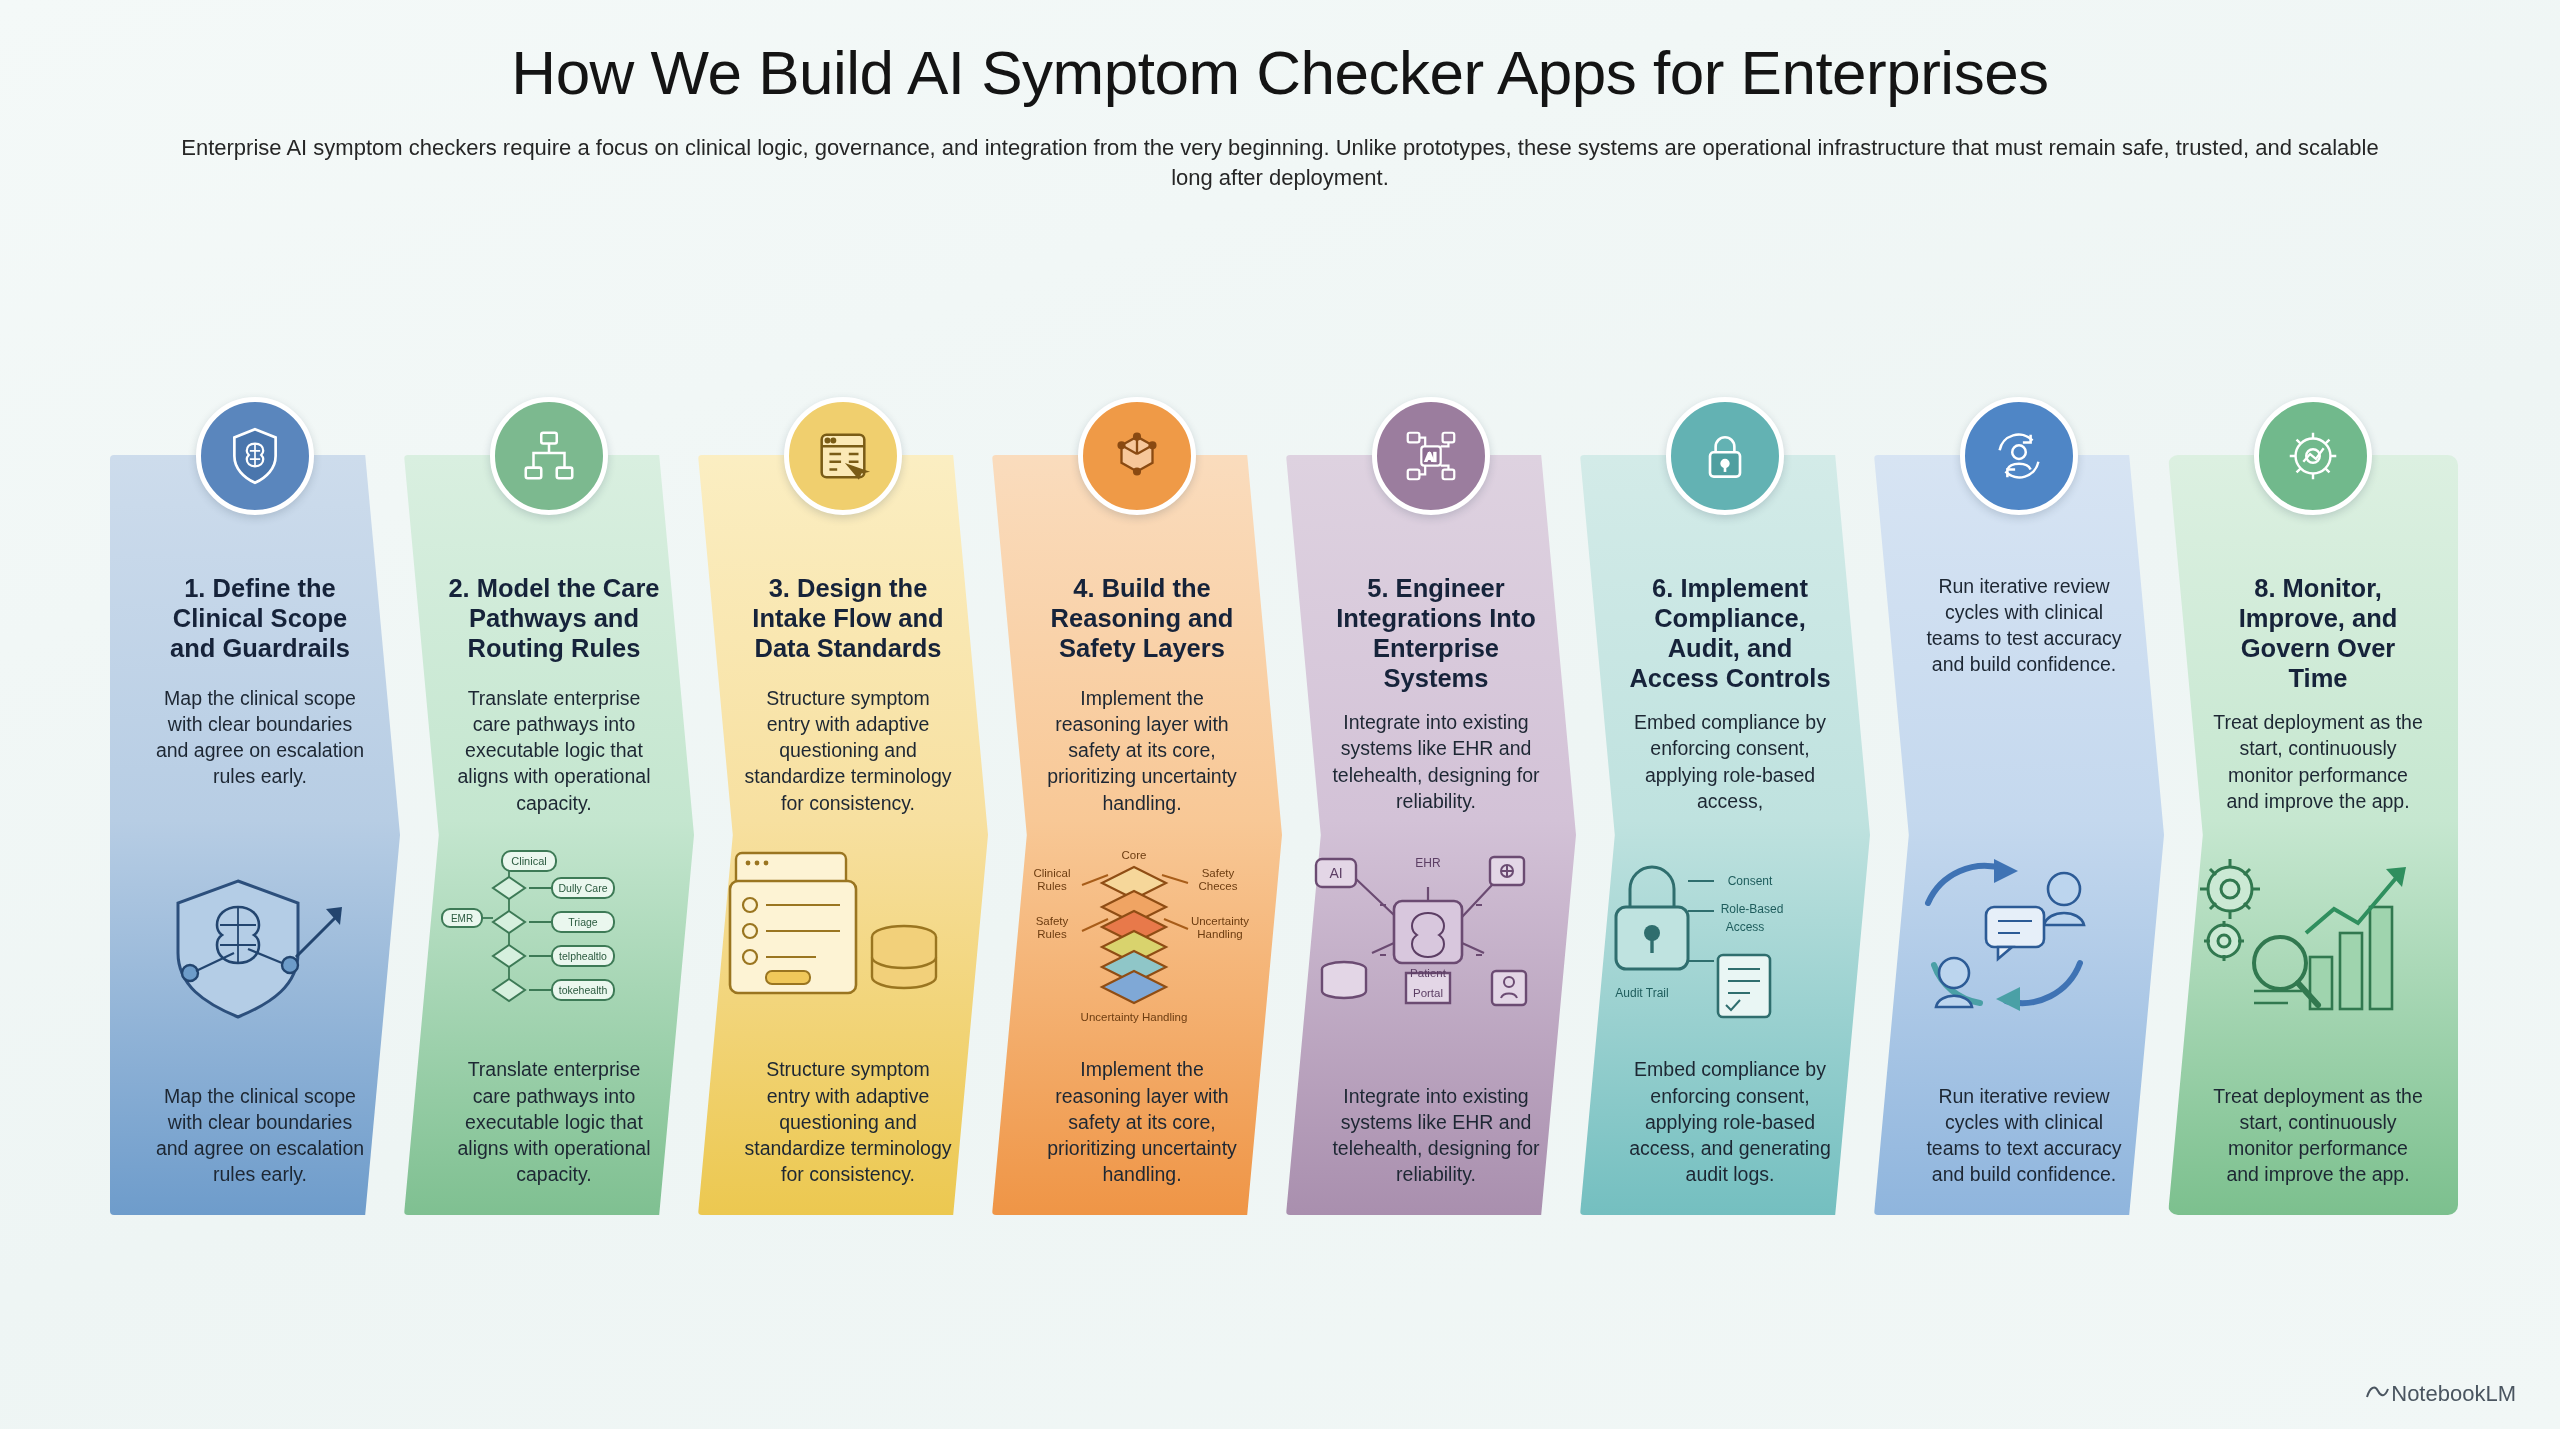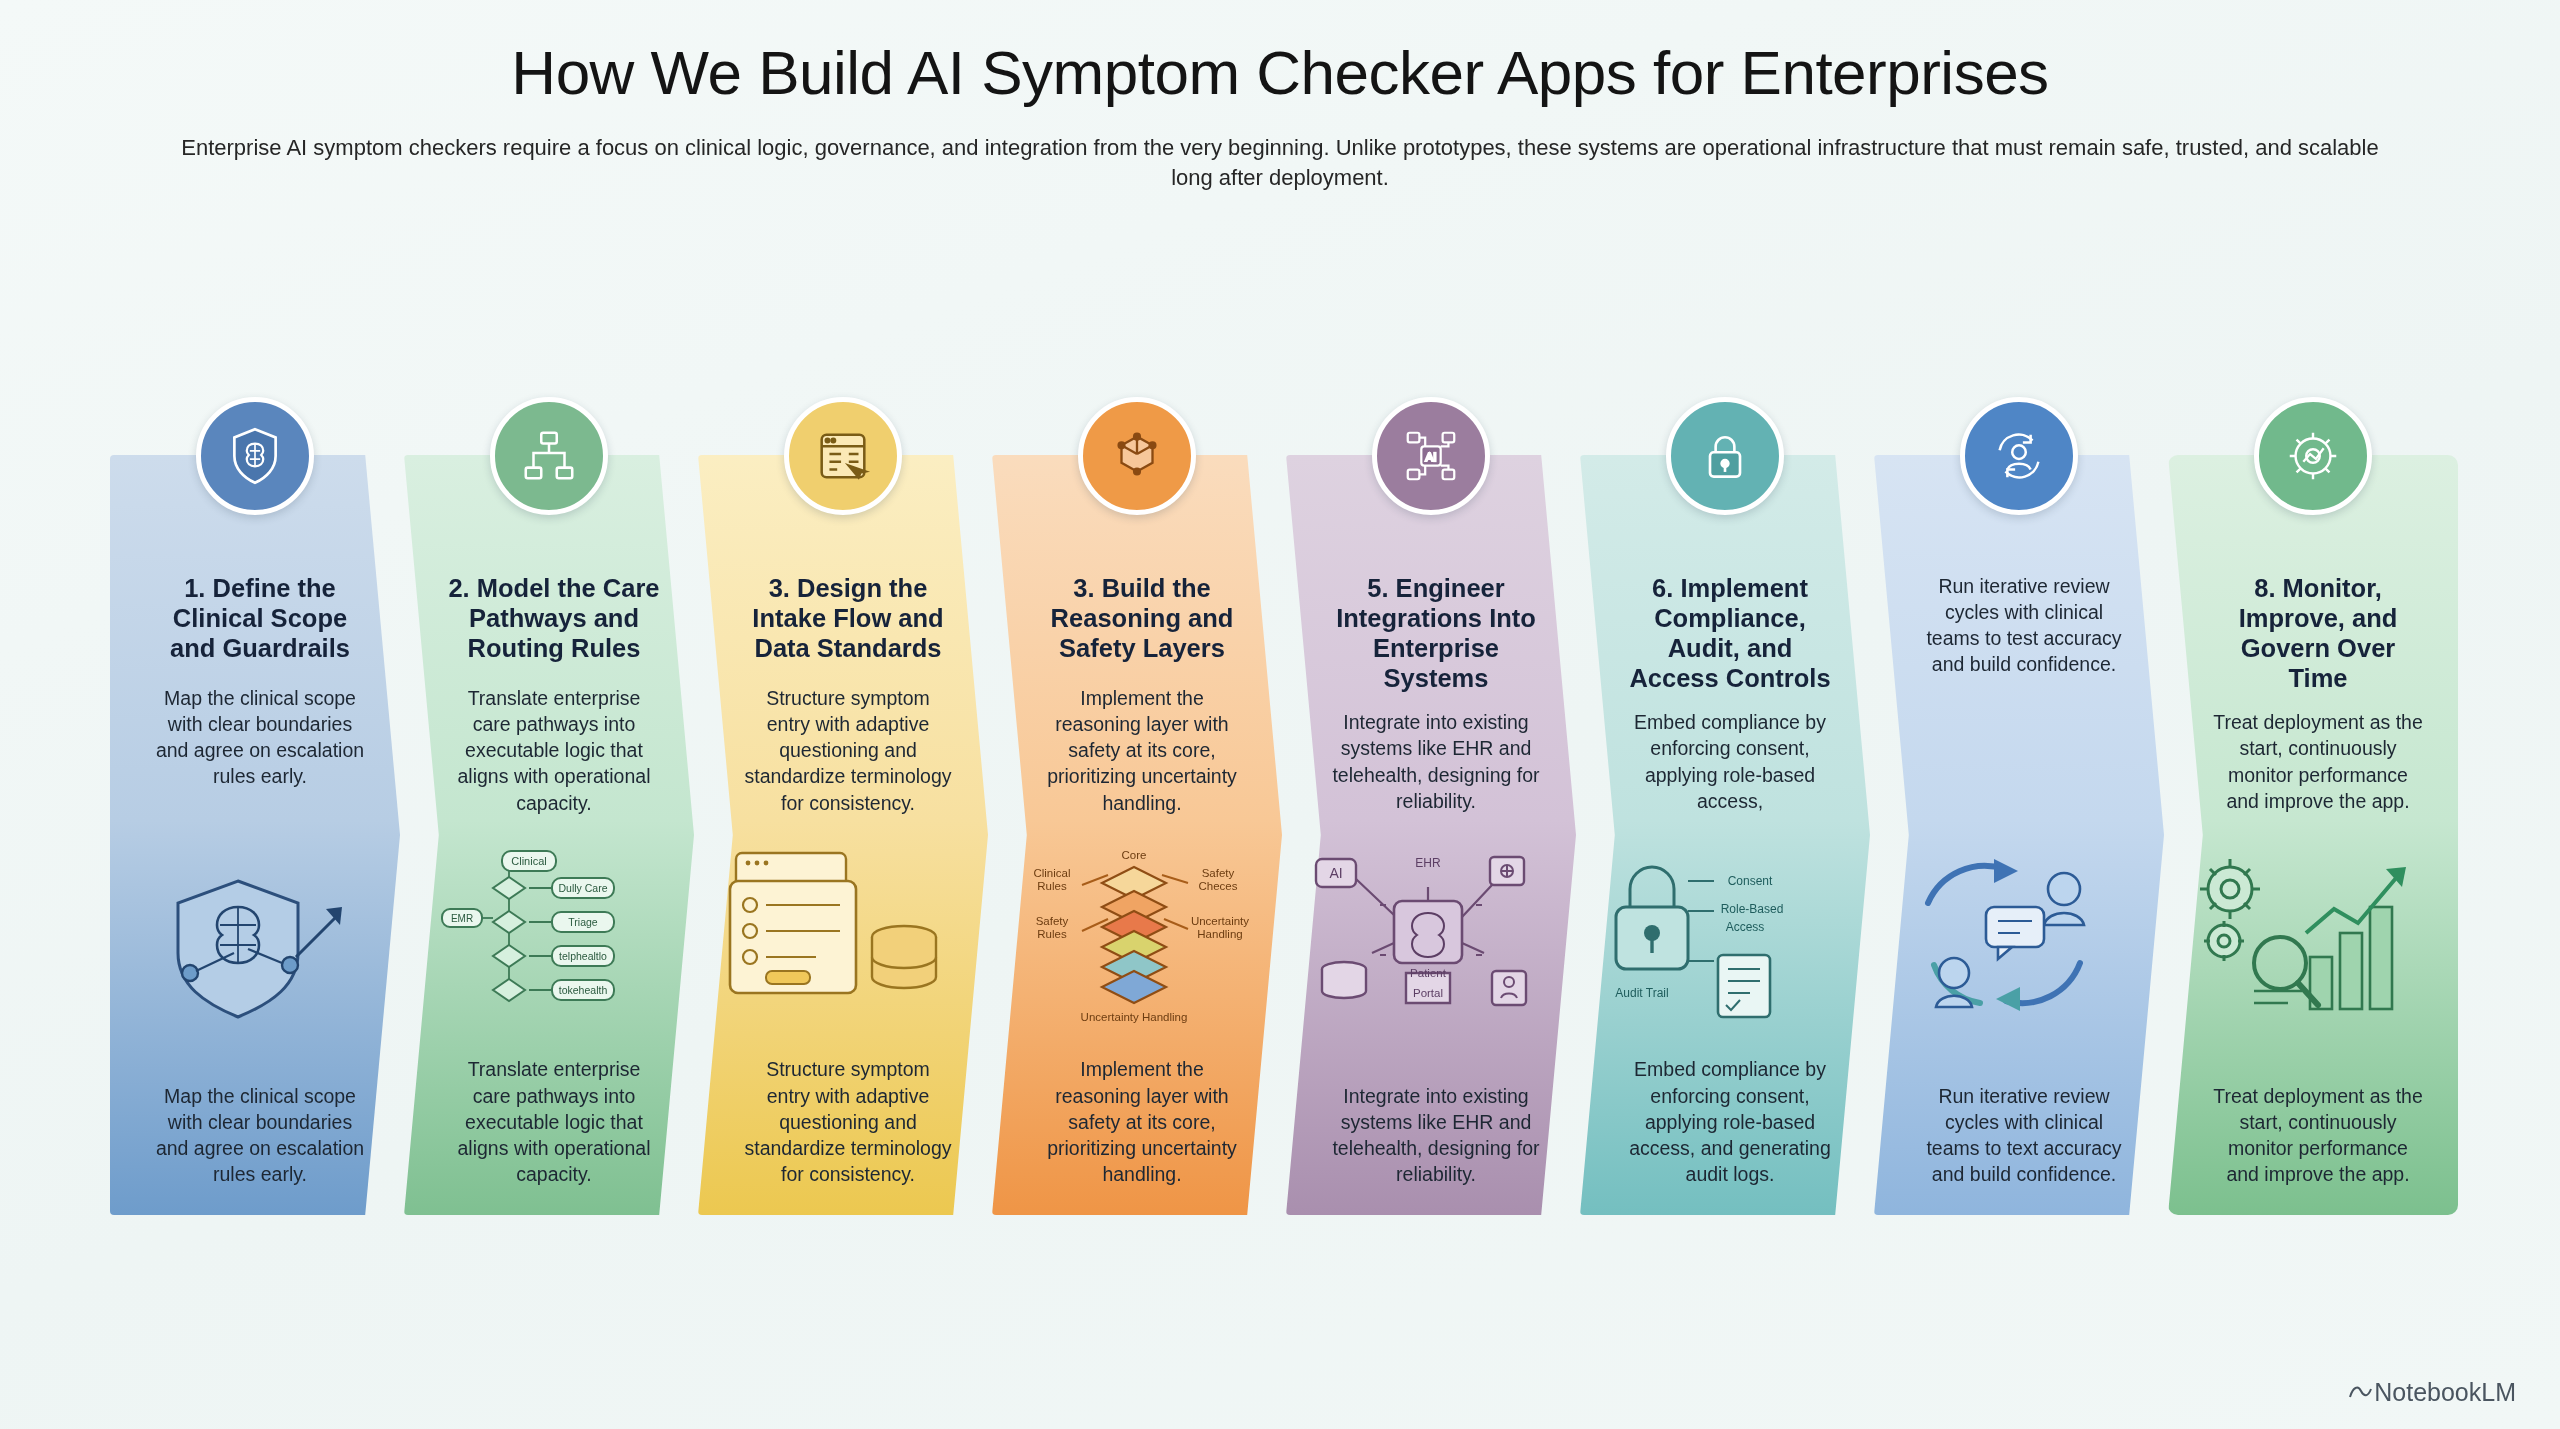--- a/index.html
+++ b/index.html
@@ -127,21 +127,21 @@
   .badge svg { display: block; }
 
   
   .brand {
     position: absolute;
     right: 44px;
     bottom: 22px;
     display: flex;
     align-items: center;
     color: #4a5560;
-    font-size: 25px;
+    font-size: 22px;
   }
 </style>
 </head>
 <body>
 
 <div class="page">
 
   <div class="header">
     <h1 class="title">How We Build AI Symptom Checker Apps for Enterprises</h1>
     <p class="subtitle">Enterprise AI symptom checkers require a focus on clinical logic, governance, and integration from the very beginning. Unlike prototypes, these systems are operational infrastructure that must remain safe, trusted, and scalable long after deployment.</p>
@@ -272,21 +272,21 @@
         <svg width="62" height="62" viewBox="0 0 64 64" fill="none" stroke="#8a4a12" stroke-width="2.4">
           <path d="M32 12 L48 21 V39 L32 48 L16 39 V21 Z" fill="#f7c79a"></path>
           <path d="M32 12 L32 30 M32 30 L48 21 M32 30 L16 21"></path>
           <circle cx="32" cy="12" r="3" fill="#8a4a12"></circle>
             <circle cx="48" cy="21" r="3" fill="#8a4a12"></circle>
           <circle cx="16" cy="21" r="3" fill="#8a4a12"></circle>
             <circle cx="32" cy="48" r="3" fill="#8a4a12"></circle>
         </svg>
       </div>
       <div class="content">
-        <div class="step-title">3. Build the Reasoning and Safety Layers</div>
+        <div class="step-title">4. Build the Reasoning and Safety Layers</div>
         <div class="step-desc">Implement the reasoning layer with safety at its core, prioritizing uncertainty handling.</div>
       </div>
       <div class="glyph">
         <svg width="250" height="190" viewBox="0 0 250 190">
           <text x="122" y="14" font-size="11.5" fill="#6d3d11" text-anchor="middle" font-family="Liberation Sans">Core</text>
           <text x="40" y="32" font-size="11.5" fill="#6d3d11" text-anchor="middle" font-family="Liberation Sans">Clinical</text>
           <text x="40" y="45" font-size="11.5" fill="#6d3d11" text-anchor="middle" font-family="Liberation Sans">Rules</text>
           <text x="206" y="32" font-size="11.5" fill="#6d3d11" text-anchor="middle" font-family="Liberation Sans">Safety</text>
           <text x="206" y="45" font-size="11.5" fill="#6d3d11" text-anchor="middle" font-family="Liberation Sans">Checes</text>
           <text x="40" y="80" font-size="11.5" fill="#6d3d11" text-anchor="middle" font-family="Liberation Sans">Safety</text>

